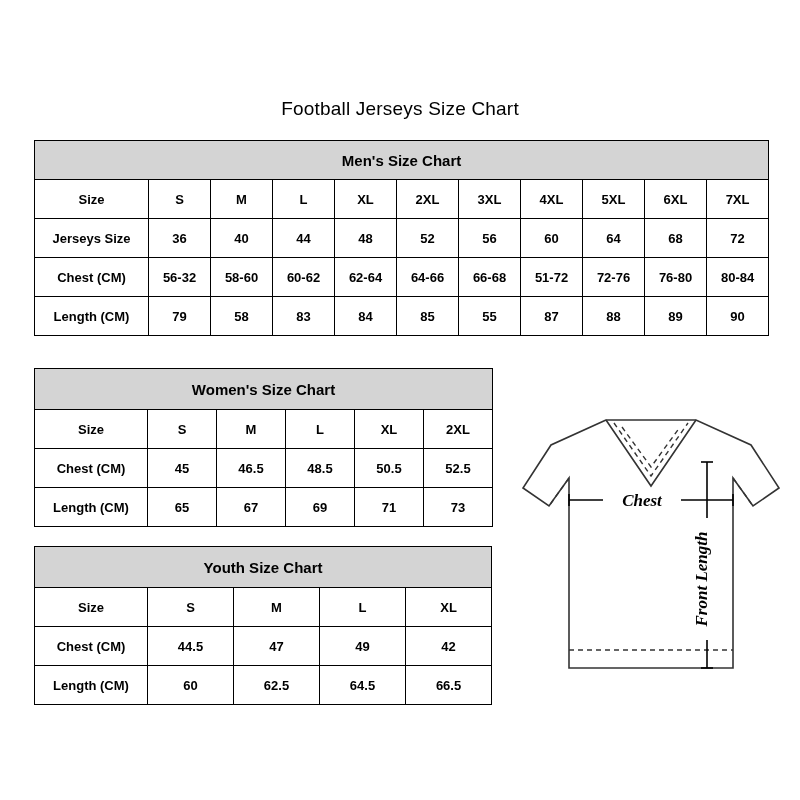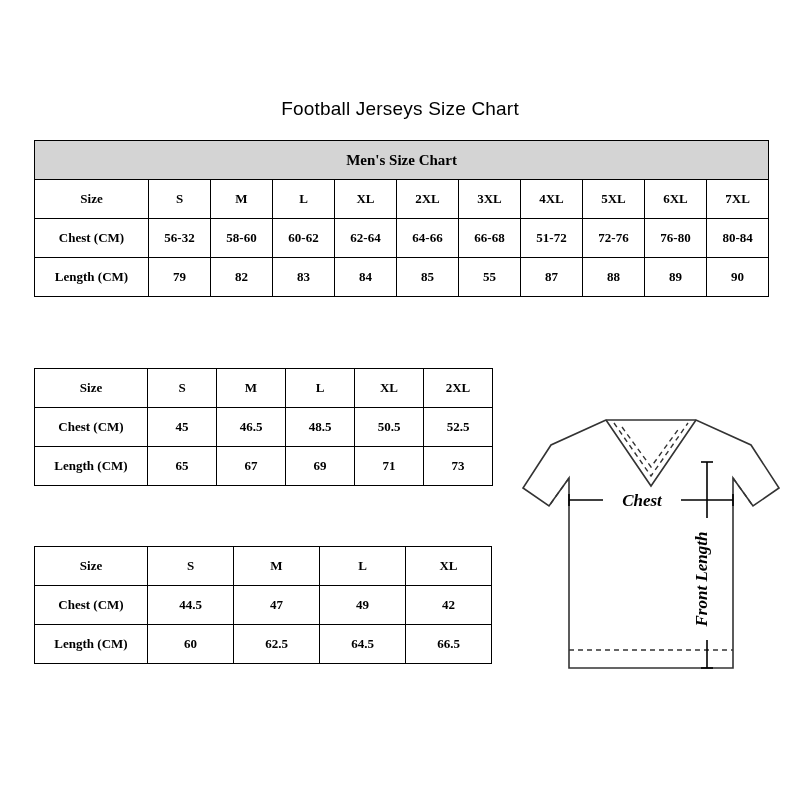--- a/index.html
+++ b/index.html
@@ -21,21 +21,20 @@
     left: 0;
     width: 800px;
     text-align: center;
     font-size: 19px;
     font-weight: normal;
     letter-spacing: 0.2px;
   }
   table.size-table {
     border-collapse: collapse;
     table-layout: fixed;
-    font-family: Liberation Serif, serif;
   }
   table.size-table td,
   table.size-table th {
     border: 1px solid #000000;
     text-align: center;
     vertical-align: middle;
     font-size: 13px;
     font-weight: bold;
     padding: 0;
     height: 38px;
@@ -150,36 +149,49 @@
       <td>L</td>
       <td>XL</td>
       <td>2XL</td>
       <td>3XL</td>
       <td>4XL</td>
       <td>5XL</td>
       <td>6XL</td>
       <td>7XL</td>
     </tr>
     <tr>
+      <td class="row-label">Jerseys Size</td>
+      <td>36</td>
+      <td>40</td>
+      <td>44</td>
+      <td>48</td>
+      <td>52</td>
+      <td>56</td>
+      <td>60</td>
+      <td>64</td>
+      <td>68</td>
+      <td>72</td>
+    </tr>
+    <tr>
       <td class="row-label">Chest (CM)</td>
       <td>56-32</td>
       <td>58-60</td>
       <td>60-62</td>
       <td>62-64</td>
       <td>64-66</td>
       <td>66-68</td>
       <td>51-72</td>
       <td>72-76</td>
       <td>76-80</td>
       <td>80-84</td>
     </tr>
     <tr>
       <td class="row-label">Length (CM)</td>
       <td>79</td>
-      <td>82</td>
+      <td>58</td>
       <td>83</td>
       <td>84</td>
       <td>85</td>
       <td>55</td>
       <td>87</td>
       <td>88</td>
       <td>89</td>
       <td>90</td>
     </tr>
   </tbody>
@@ -189,20 +201,23 @@
   <colgroup>
     <col class="lbl">
       <col class="val">
       <col class="val">
       <col class="val">
       <col class="val">
       <col class="val">
   </colgroup>
   <tbody>
     <tr>
+      <td class="section-head" colspan="6">Women's Size Chart</td>
+    </tr>
+    <tr>
       <td class="row-label">Size</td>
       <td>S</td>
       <td>M</td>
       <td>L</td>
       <td>XL</td>
       <td>2XL</td>
     </tr>
     <tr>
       <td class="row-label">Chest (CM)</td>
       <td>45</td>
@@ -224,20 +239,23 @@
 
 <table class="size-table" id="youth-table">
   <colgroup>
     <col class="lbl">
       <col class="val">
       <col class="val">
       <col class="val">
       <col class="val">
   </colgroup>
   <tbody>
+    <tr>
+      <td class="section-head" colspan="5">Youth Size Chart</td>
+    </tr>
     <tr>
       <td class="row-label">Size</td>
       <td>S</td>
       <td>M</td>
       <td>L</td>
       <td>XL</td>
     </tr>
     <tr>
       <td class="row-label">Chest (CM)</td>
       <td>44.5</td>

